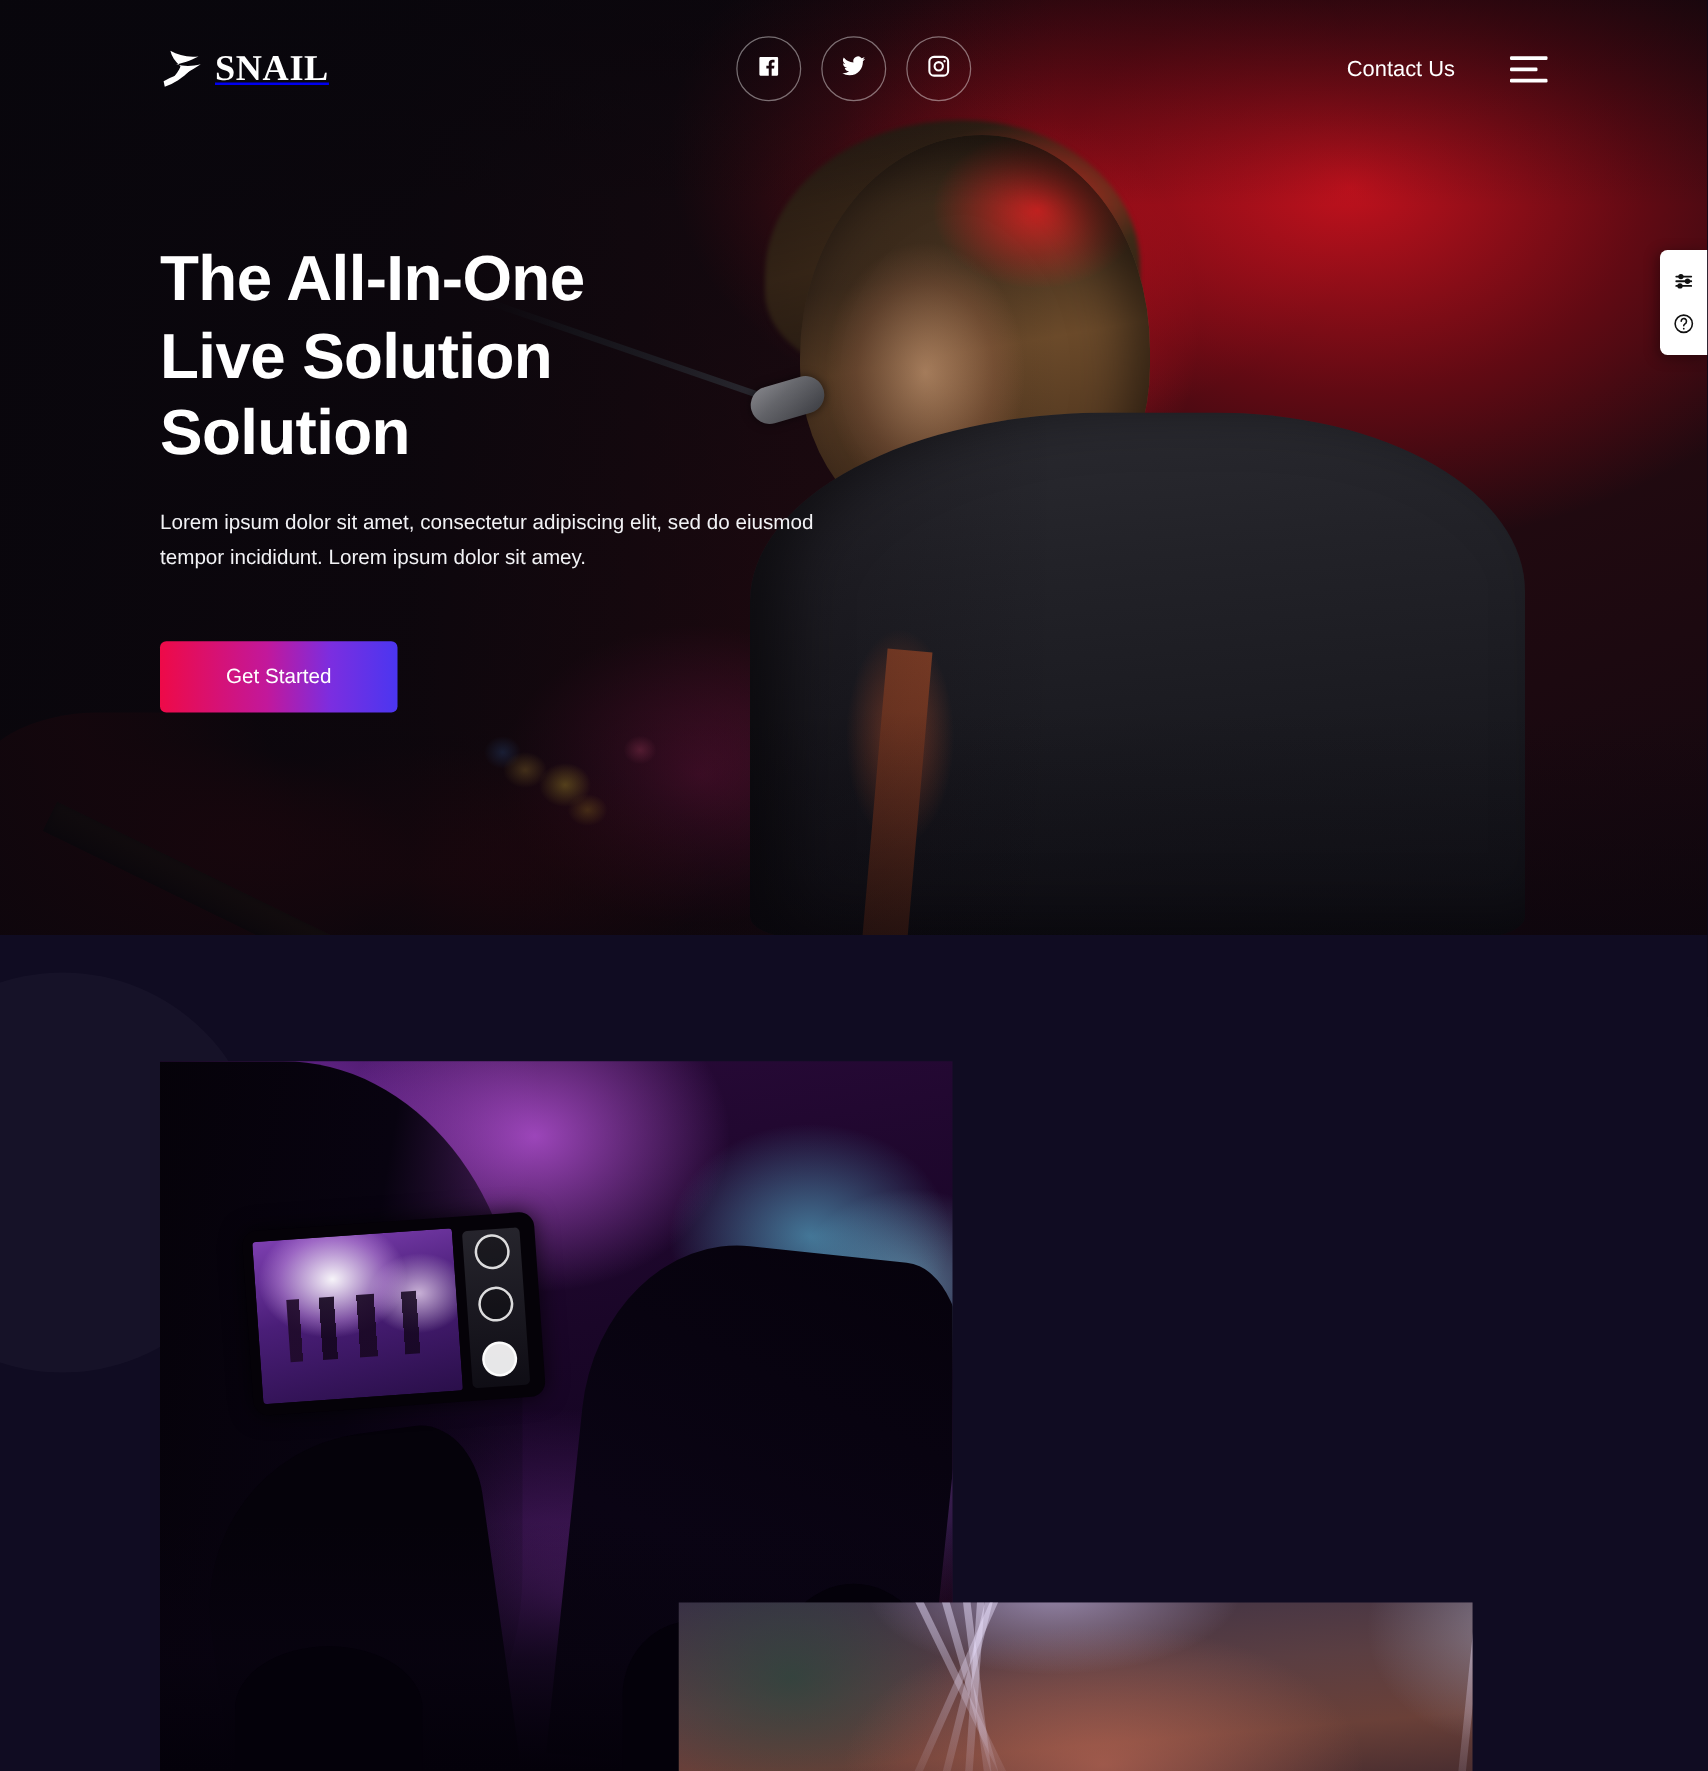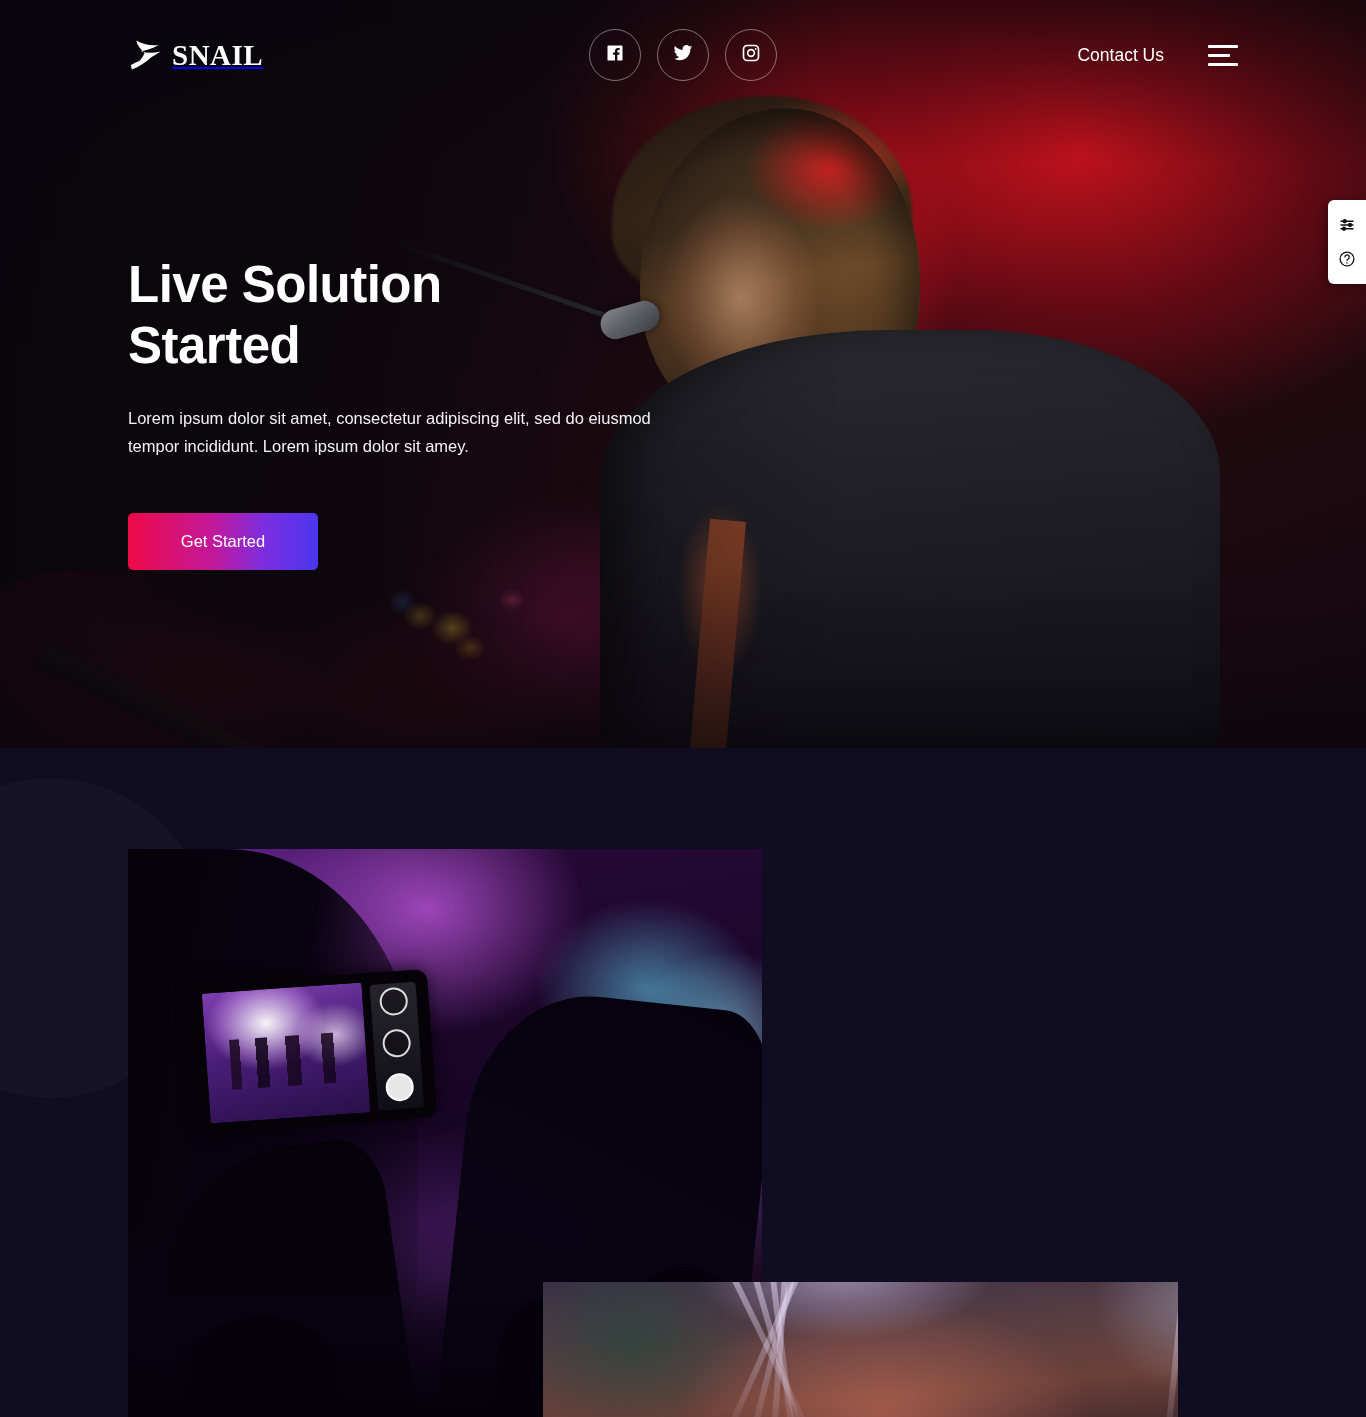--- a/index.html
+++ b/index.html
@@ -353,23 +353,23 @@
         <div class="hamburger">
           <i></i>
           <i></i>
           <i></i>
         </div>
       </div>
     </nav>
 
     <div class="hero-content">
       <h1 class="hero-title">
-        <br>
+        <span>The All-In-One</span><br>
         <span>Live Solution</span><br>
-        <span>Started</span>
+        <span>Solution</span>
       </h1>
       <p class="hero-sub">Lorem ipsum dolor sit amet, consectetur adipiscing elit, sed do eiusmod tempor incididunt. Lorem ipsum dolor sit amey.</p>
       <button class="btn-grad hero-btn">Get Started</button>
     </div>
 
     <div class="side-widget">
       <span class="wbtn">
         <svg viewBox="0 0 24 24" aria-hidden="true" fill="none" stroke="#111" stroke-width="1.9" stroke-linecap="round">
           <line x1="4" y1="7" x2="20" y2="7"></line>
             <line x1="4" y1="12" x2="20" y2="12"></line>

